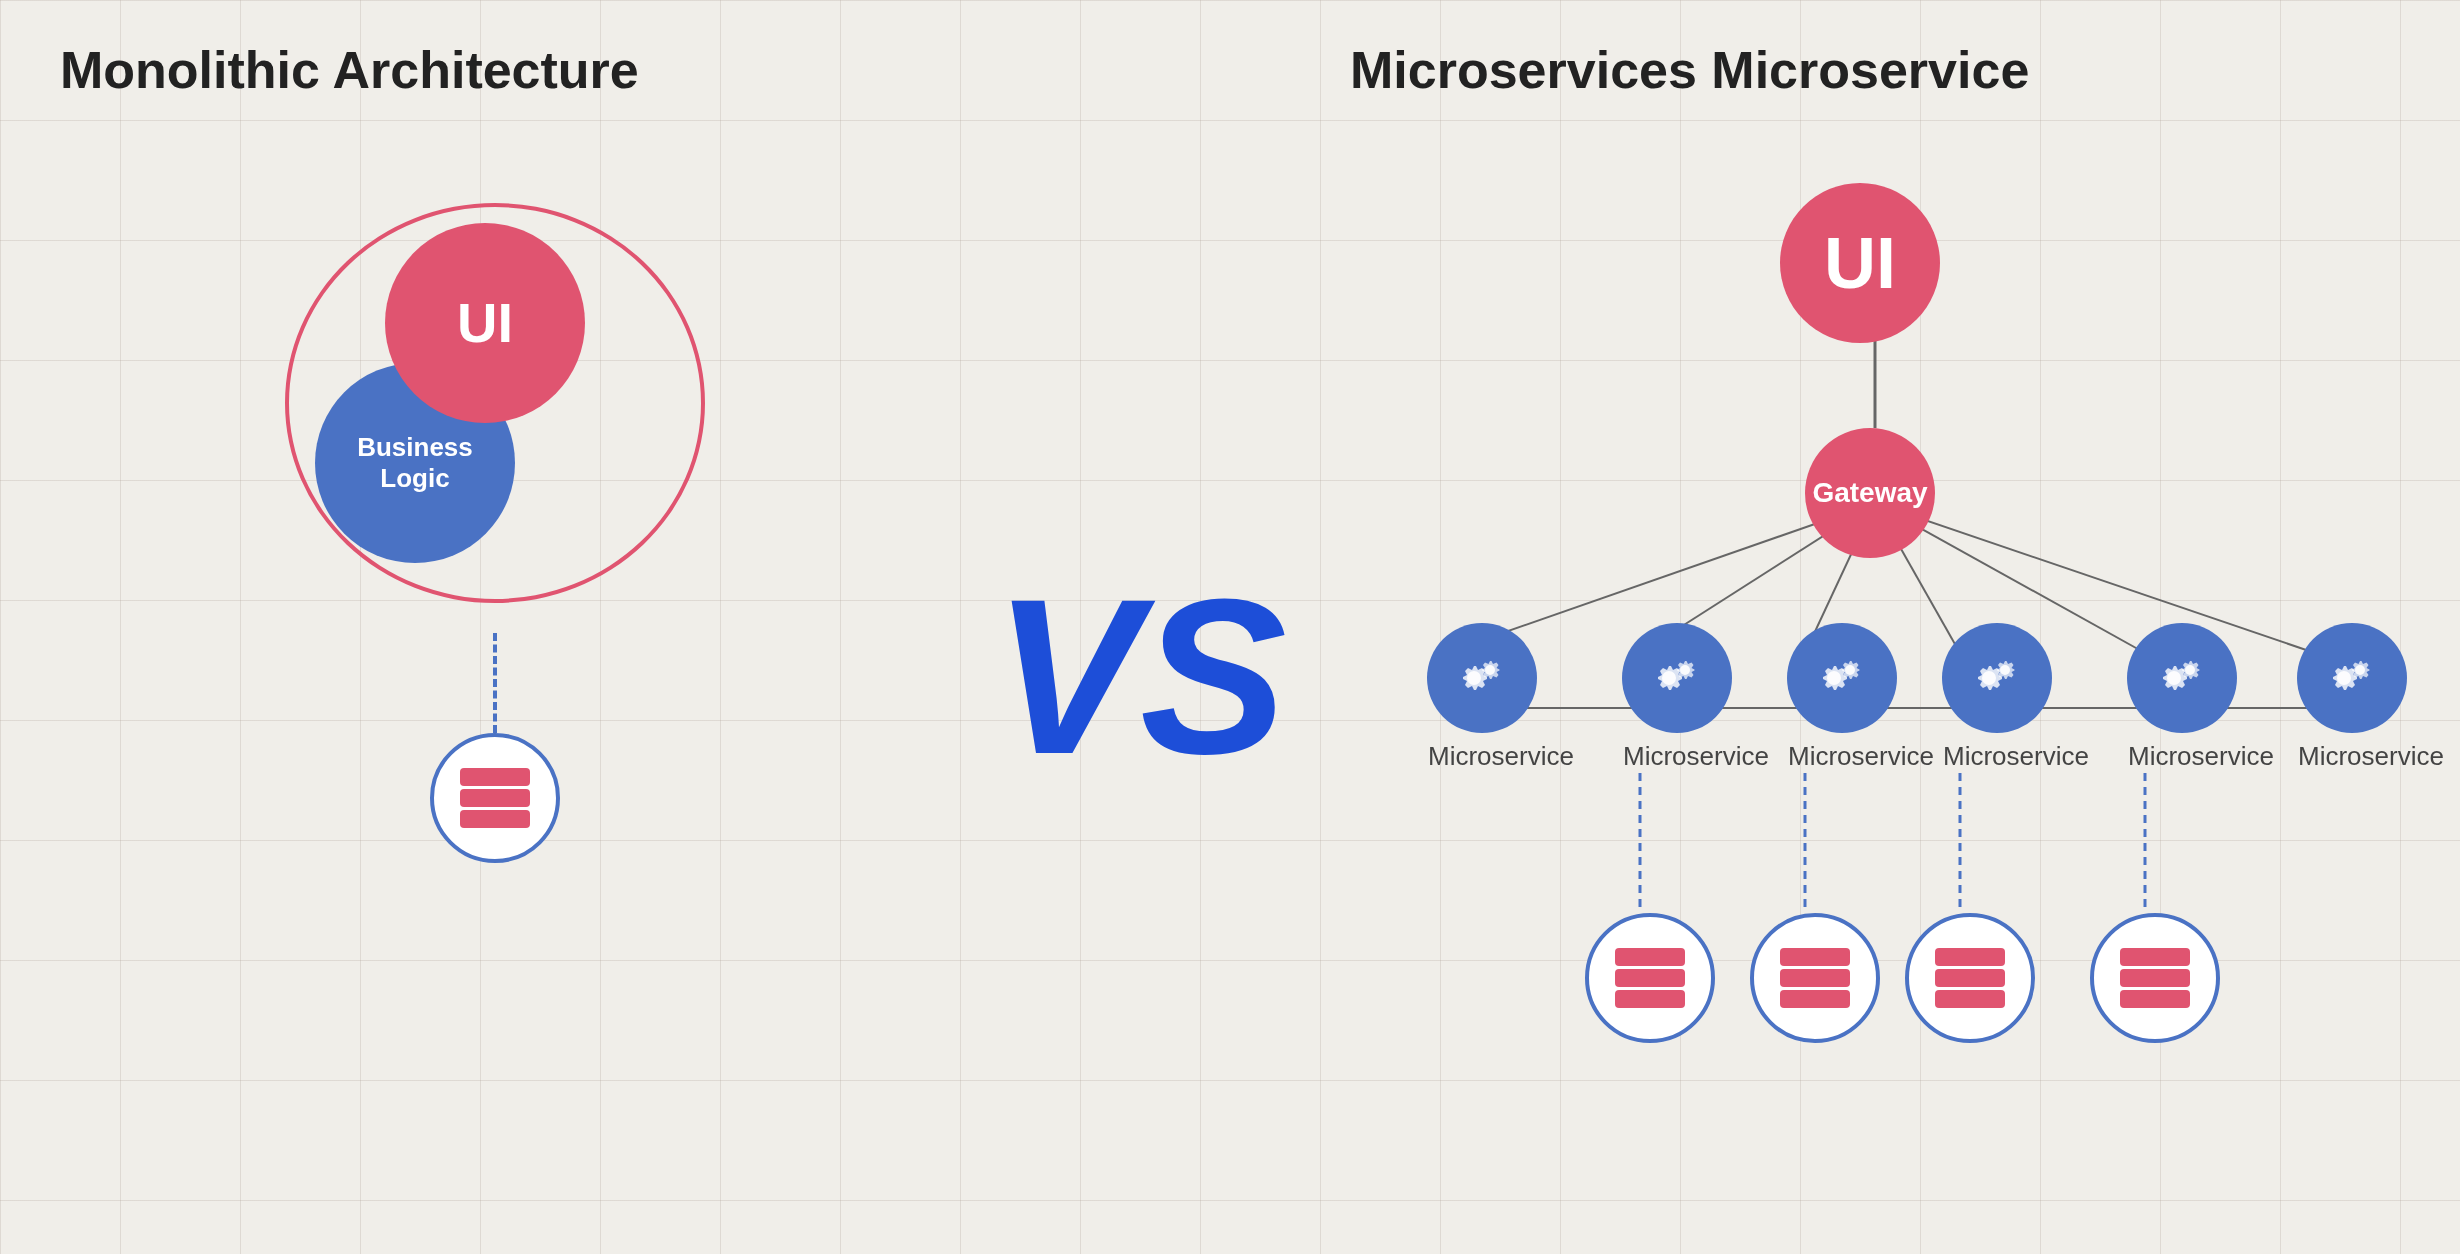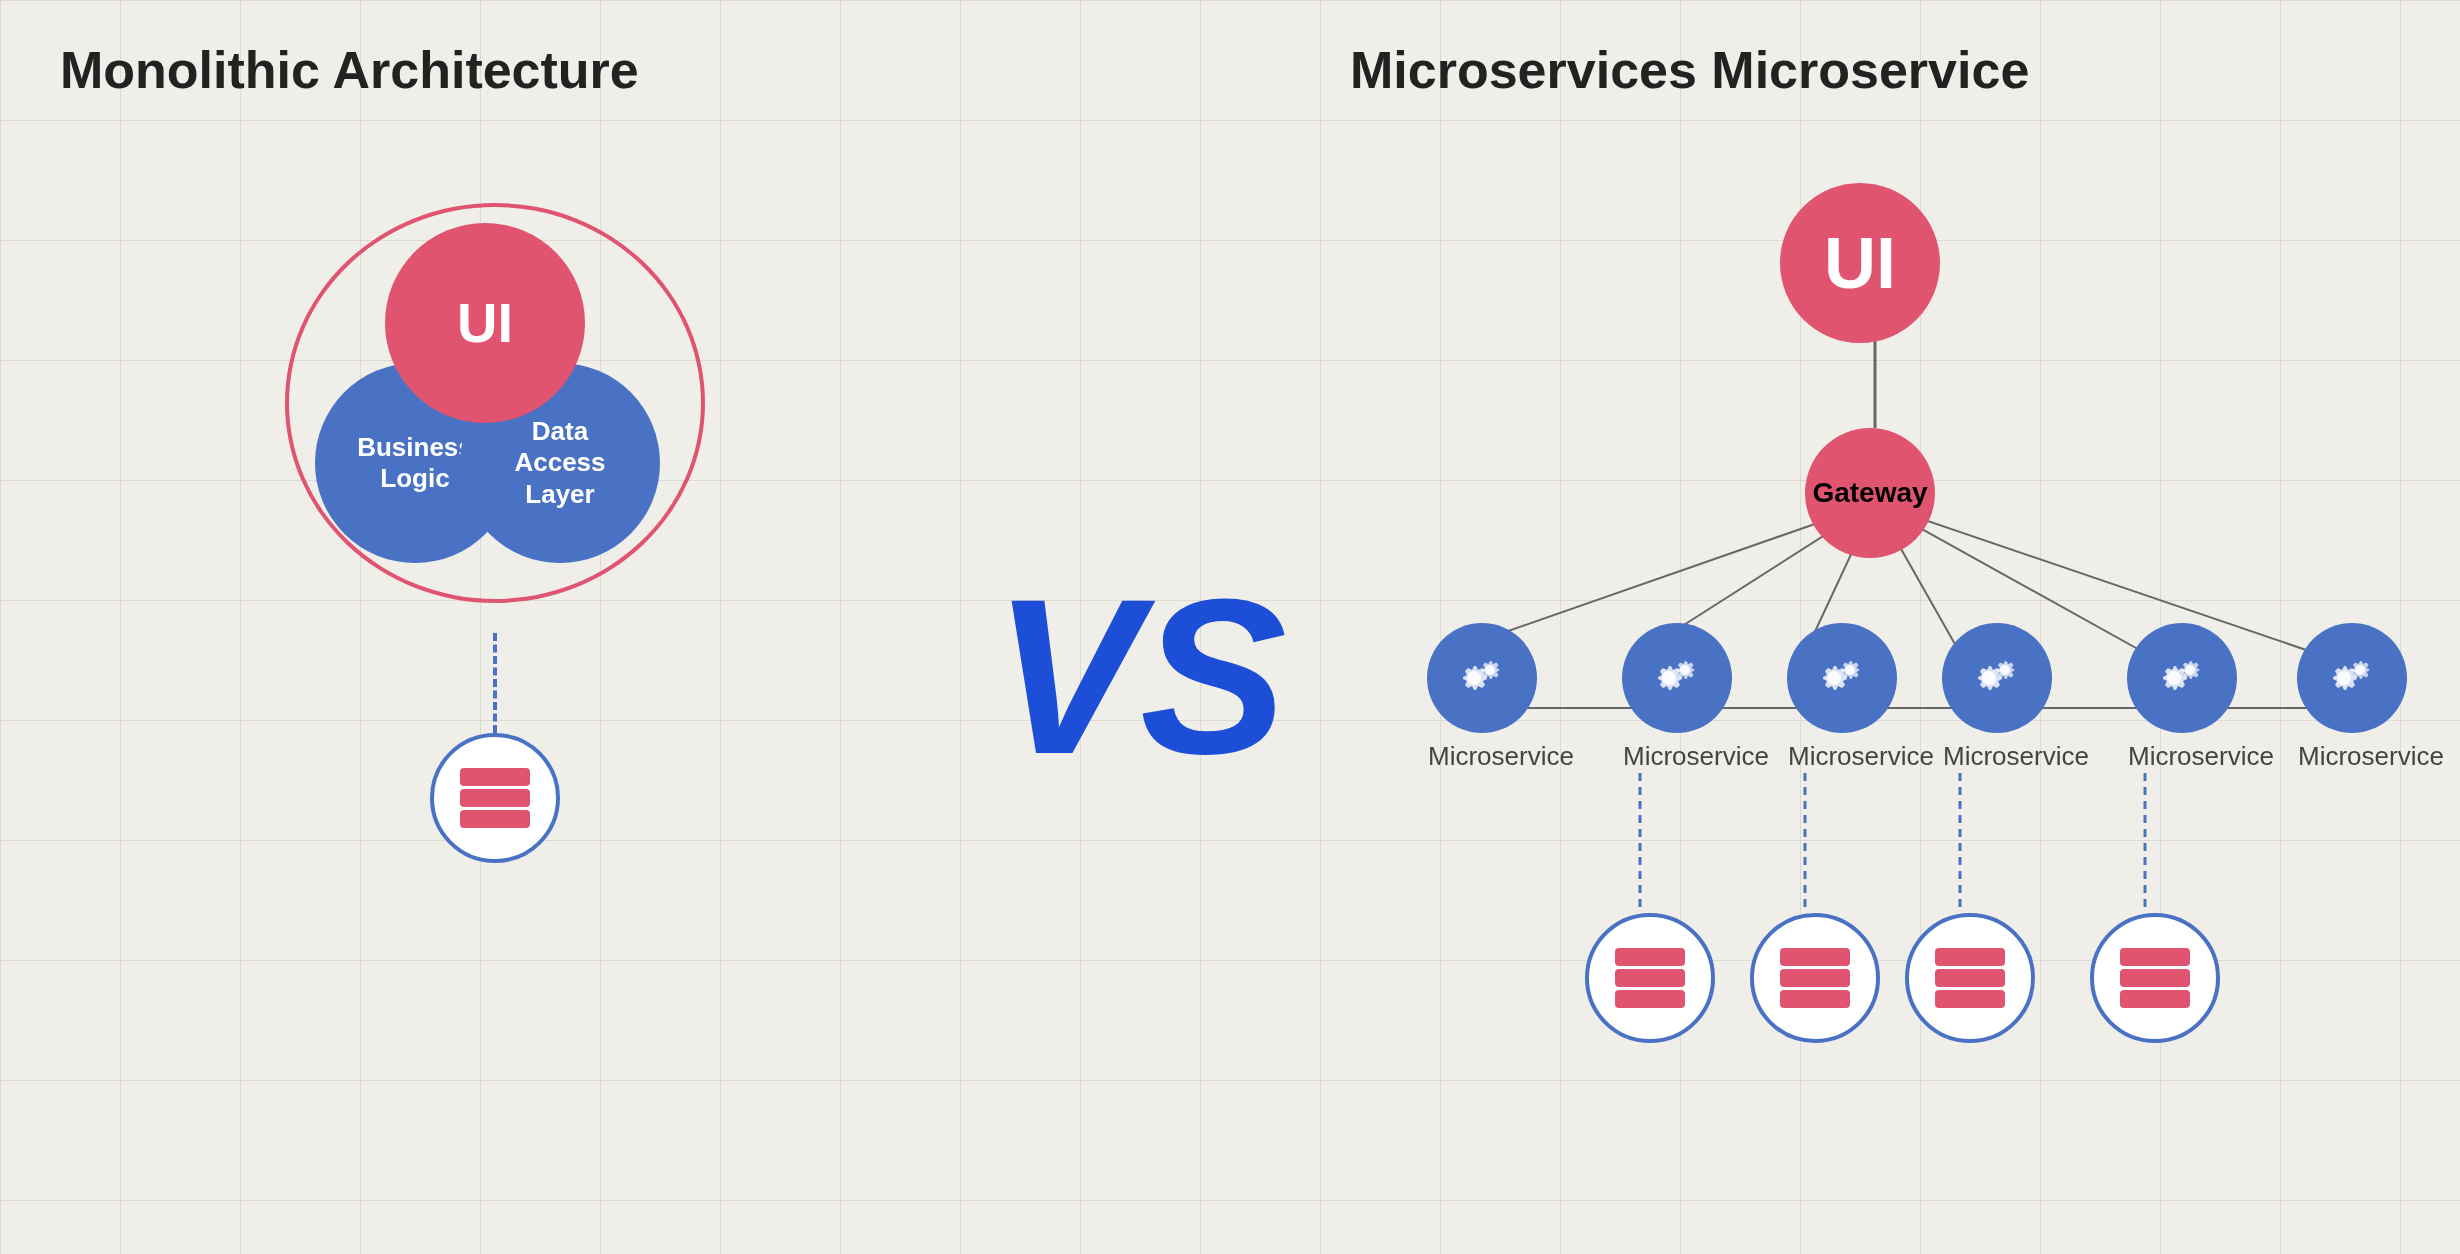--- a/index.html
+++ b/index.html
@@ -198,21 +198,21 @@
     }
 
     .gateway-circle {
       width: 130px;
       height: 130px;
       border-radius: 50%;
       background: #e05470;
       display: flex;
       align-items: center;
       justify-content: center;
-      color: #000000;
+      color: #ffffff;
       font-size: 28px;
       font-weight: 700;
       position: relative;
       z-index: 5;
     }
 
     .microservice-node {
       display: flex;
       flex-direction: column;
       align-items: center;
@@ -259,23 +259,20 @@
         <div class="venn-outer-circle"></div>
 
         <div class="circle-ui">
           <span class="circle-label circle-label-large">UI</span>
         </div>
 
         <div class="circle-business">
           <span class="circle-label">Business<br>Logic</span>
         </div>
 
-        <div class="circle-data">
-          <span class="circle-label">Data<br>Access<br>Layer</span>
-        </div>
       </div>
 
       <div class="dashed-line"></div>
 
       <div class="db-circle">
         <div class="db-icon">
           <div class="db-layer"></div>
           <div class="db-layer"></div>
           <div class="db-layer"></div>
         </div>

